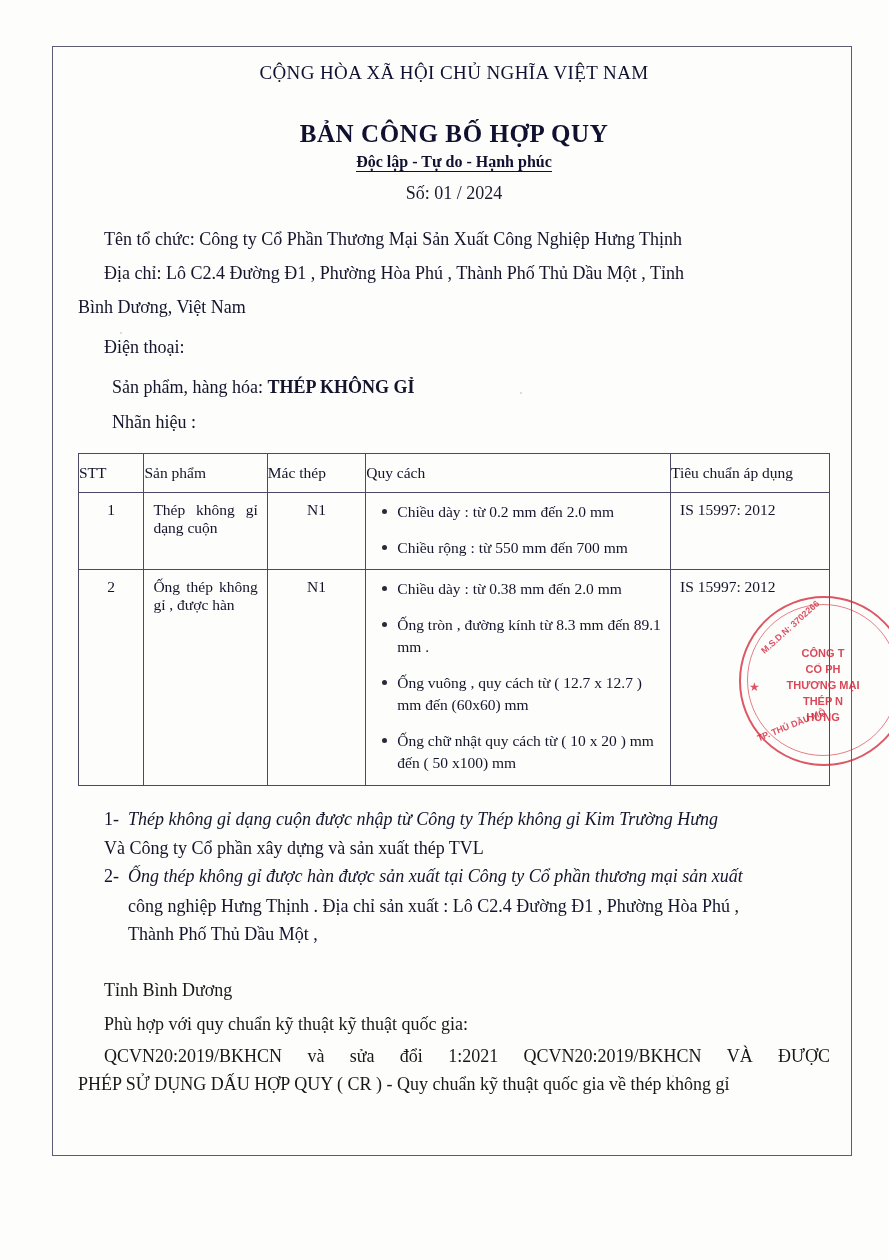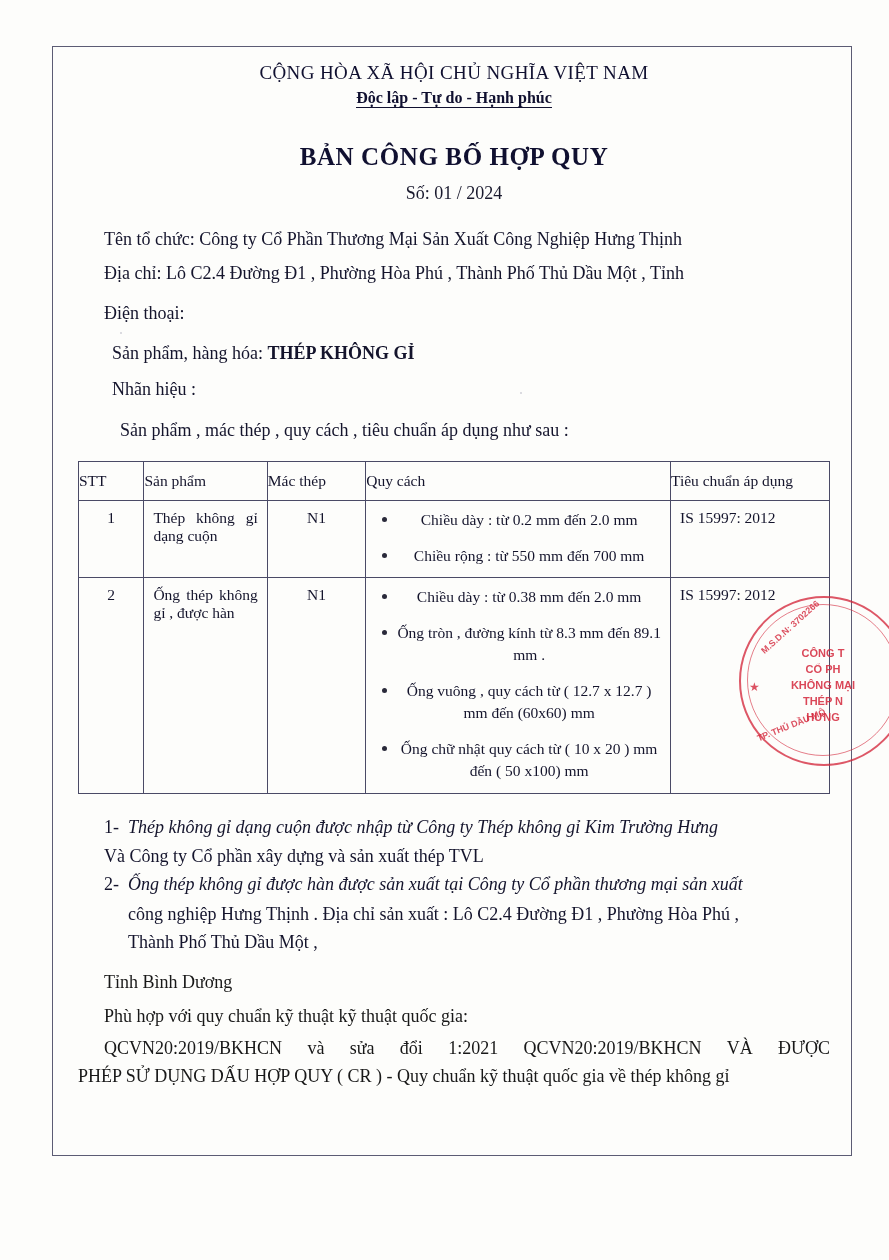--- a/index.html
+++ b/index.html
@@ -116,21 +116,20 @@
 
   ul.bullets {
     margin: 0;
     padding-left: 22px;
     list-style: none;
   }
   ul.bullets li {
     position: relative;
     margin-bottom: 13px;
     line-height: 1.45;
-    text-align: center;
   }
   ul.bullets li:last-child { margin-bottom: 2px; }
   ul.bullets li::before {
     content: "";
     position: absolute;
     left: -15px;
     top: 8px;
     width: 5px;
     height: 5px;
     background: #2a2a3a;
@@ -150,21 +149,21 @@
     display: flex;
     padding-left: 26px;
     margin-bottom: 2px;
   }
   .note-num { width: 24px; flex: 0 0 24px; }
   .note-text { flex: 1 1 auto; font-style: italic; }
   .note-cont { padding-left: 26px; }
   .note-cont2 { padding-left: 50px; }
 
   .final {
-    margin-top: 12px;
+    margin-top: 28px;
     font-size: 18px;
     line-height: 1.55;
   }
   .final .l1 { padding-left: 26px; }
   .final .l2 { padding-left: 26px; text-align: justify; text-align-last: justify; }
   .final .l3 { padding-left: 0px; text-align: justify; text-align-last: left;}
 
   
   .stamp {
     position: absolute;
@@ -242,32 +241,32 @@
 
   <div class="scan-frame"></div>
 
   <div class="speck" style="left:520px;top:392px;width:2px;height:2px;"></div>
   <div class="speck" style="left:672px;top:1075px;width:2px;height:2px;"></div>
   <div class="speck" style="left:120px;top:332px;width:2px;height:2px;"></div>
 
   <div class="content">
 
     <div class="center nat-title">CỘNG HÒA XÃ HỘI CHỦ NGHĨA VIỆT NAM</div>
+    <div class="center doc-title">BẢN CÔNG BỐ HỢP QUY</div>
+
     <div class="center nat-sub"><span class="u">Độc lập - Tự do - Hạnh phúc</span></div>
-
-    <div class="center doc-title">BẢN CÔNG BỐ HỢP QUY</div>
     <div class="center doc-number">Số: 01 / 2024</div>
 
     <div class="body-block">
       <p class="indent-1">Tên tổ chức: Công ty Cổ Phần Thương Mại Sản Xuất Công Nghiệp Hưng Thịnh</p>
       <p class="indent-1">Địa chỉ: Lô C2.4 Đường Đ1 , Phường Hòa Phú , Thành Phố Thủ Dầu Một , Tỉnh</p>
+      <p>Bình Dương, Việt Nam</p>
       <p class="indent-1" style="margin-top:12px;">Điện thoại:</p>
       <p class="indent-2" style="margin-top:12px;"><span>Sản phẩm, hàng hóa: </span><span class="strong-inline">THÉP KHÔNG GỈ</span></p>
       <p class="indent-2" style="margin-top:8px;">Nhãn hiệu :</p>
-      <p class="indent-3" style="margin-top:14px;">Sản phẩm , mác thép , quy cách , tiêu chuẩn áp dụng như sau :</p>
     </div>
 
     <table class="spec">
       <thead>
         <tr>
           <th class="col-stt">STT</th>
           <th class="col-sp">Sản phẩm</th>
           <th class="col-mac">Mác thép</th>
           <th class="col-qc">Quy cách</th>
           <th class="col-tc">Tiêu chuẩn áp dụng</th>
@@ -329,19 +328,19 @@
 
   <div class="stamp">
     <div class="ring"></div>
     <div class="ring2"></div>
     <div class="arc arc-top">M.S.D.N: 3702266</div>
     <div class="arc arc-bottom">TP. THỦ DẦU MỘ</div>
     <div class="star">★</div>
     <div class="center-text">
       <div>CÔNG T</div>
       <div>CỔ PH</div>
-      <div>KHÔNG MẠI</div>
+      <div>THƯƠNG MẠI</div>
       <div>THÉP N</div>
       <div>HƯNG</div>
     </div>
   </div>
 
 </div>
 
 </body></html>

